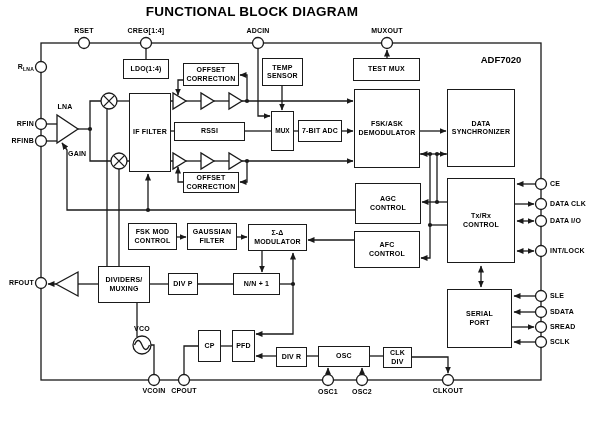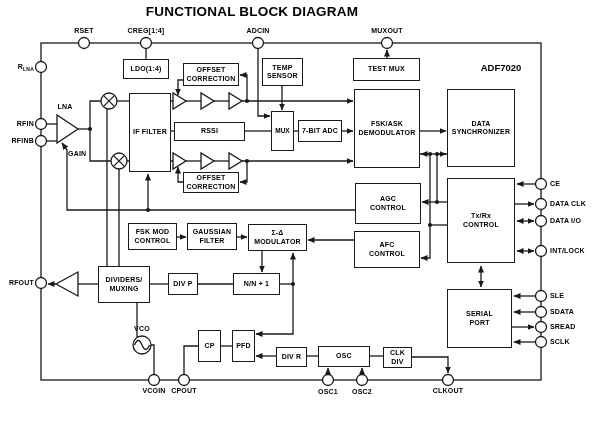--- a/index.html
+++ b/index.html
@@ -11,21 +11,21 @@
   .pin{stroke:#1a1a1a;stroke-width:1.3;fill:#fff;}
   .dot{fill:#1a1a1a;}
   .blk{position:absolute;box-sizing:border-box;border:1.5px solid #1a1a1a;background:#fff;
        display:flex;align-items:center;justify-content:center;text-align:center;
        font:bold 7px/1.2 "Liberation Sans",sans-serif;white-space:pre-line;
        letter-spacing:.2px;color:#000;}
   .lbl{position:absolute;font:bold 7px/1.1 "Liberation Sans",sans-serif;color:#000;letter-spacing:.2px;}
   .c{text-align:center;} .r{text-align:right;} .l{text-align:left;}
   .title{position:absolute;left:0;top:4px;width:504px;text-align:center;
          font:bold 13.5px/1.2 "Liberation Sans",sans-serif;color:#000;letter-spacing:.2px;}
-  .chipname{position:absolute;font:bold 9.5px/1.1 "Liberation Sans",sans-serif;color:#000;margin-top:8px;}
+  .chipname{position:absolute;font:bold 9.5px/1.1 "Liberation Sans",sans-serif;color:#000;}
   .caption{position:absolute;left:0;top:401px;width:600px;text-align:center;
            font:italic 9px/1.2 "Liberation Serif",serif;color:#000;}
   sub{font-size:5px;}
 </style>
 </head>
 <body>
 
 <div class="stage">
 
   <svg width="600" height="424" viewBox="0 0 600 424">

